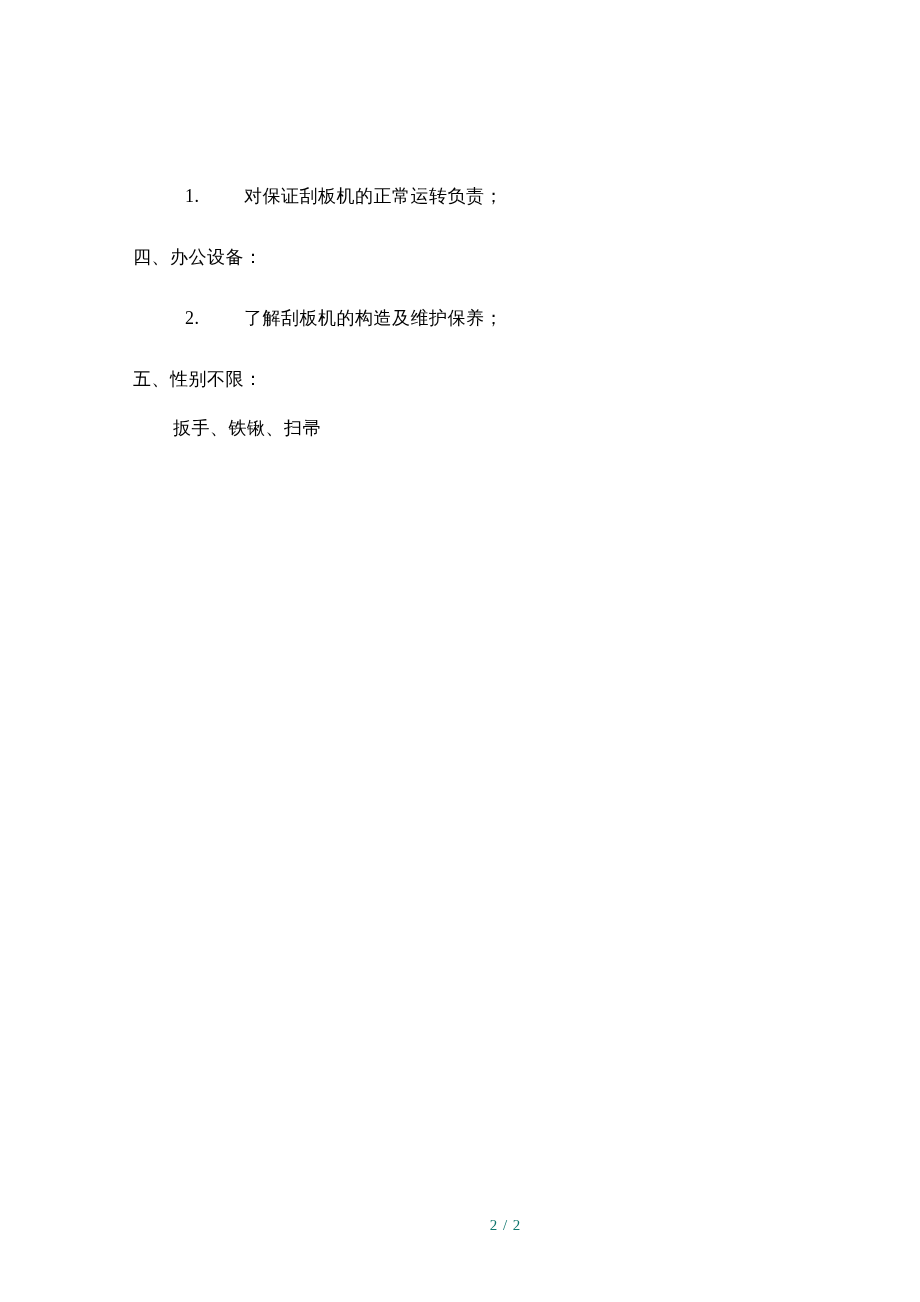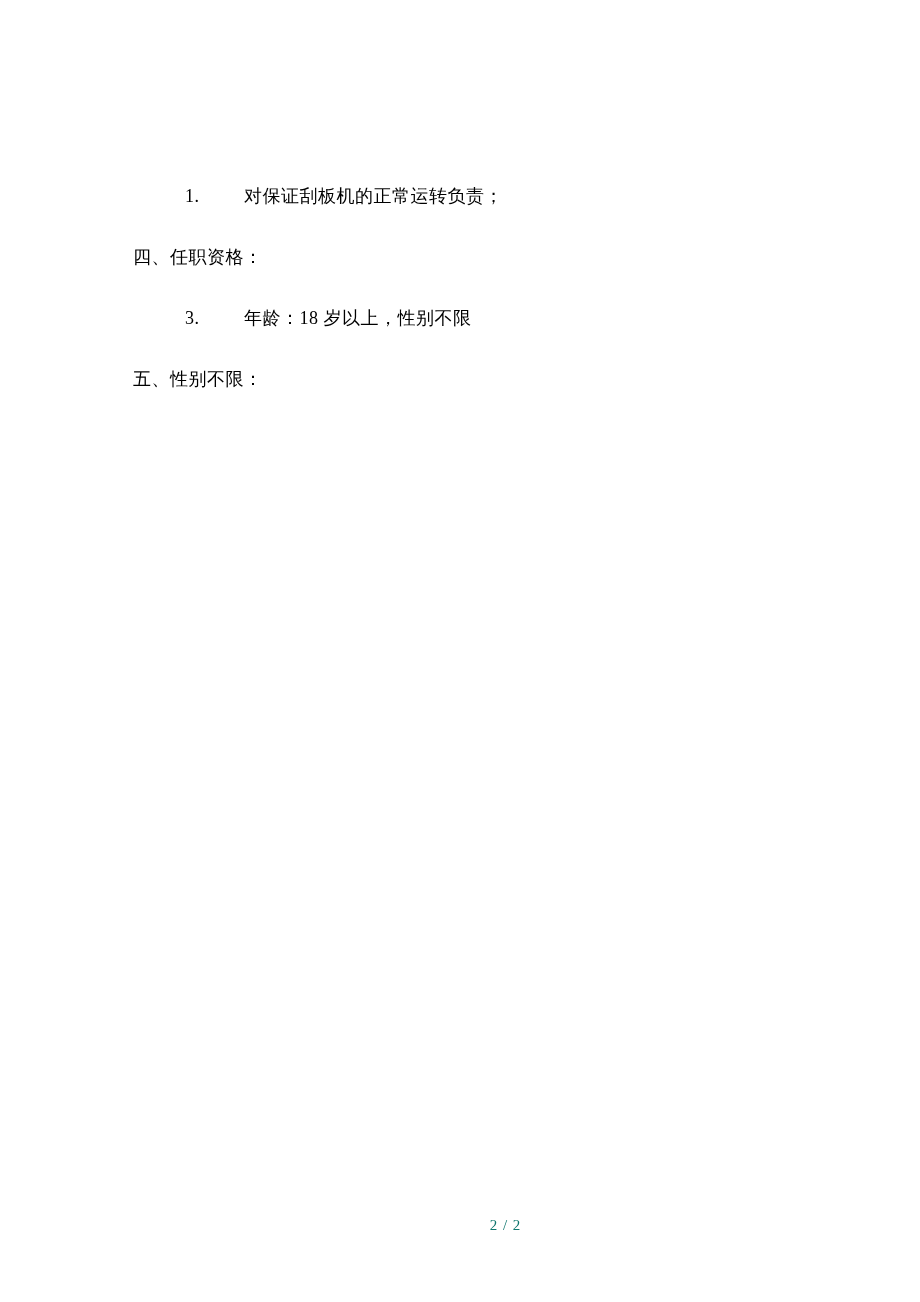--- a/index.html
+++ b/index.html
@@ -51,25 +51,26 @@
 </head>
 <body>
 
 <div class="page-content">
 
   <div class="list-item">
     <span class="num">1.</span>
     <span>对保证刮板机的正常运转负责；</span>
   </div>
 
-  <div class="heading">四、任职资格：</div>
+  <div class="heading">四、办公设备：</div>
 
   <div class="list-item">
-    <span class="num">3.</span>
-    <span>年龄：18 岁以上，性别不限</span>
+    <span class="num">2.</span>
+    <span>了解刮板机的构造及维护保养；</span>
   </div>
 
   <div class="heading">五、性别不限：</div>
 
+  <div class="indent-text">扳手、铁锹、扫帚</div>
 
 </div>
 
 <div class="page-footer">2  /  2</div>
 
 </body></html>

